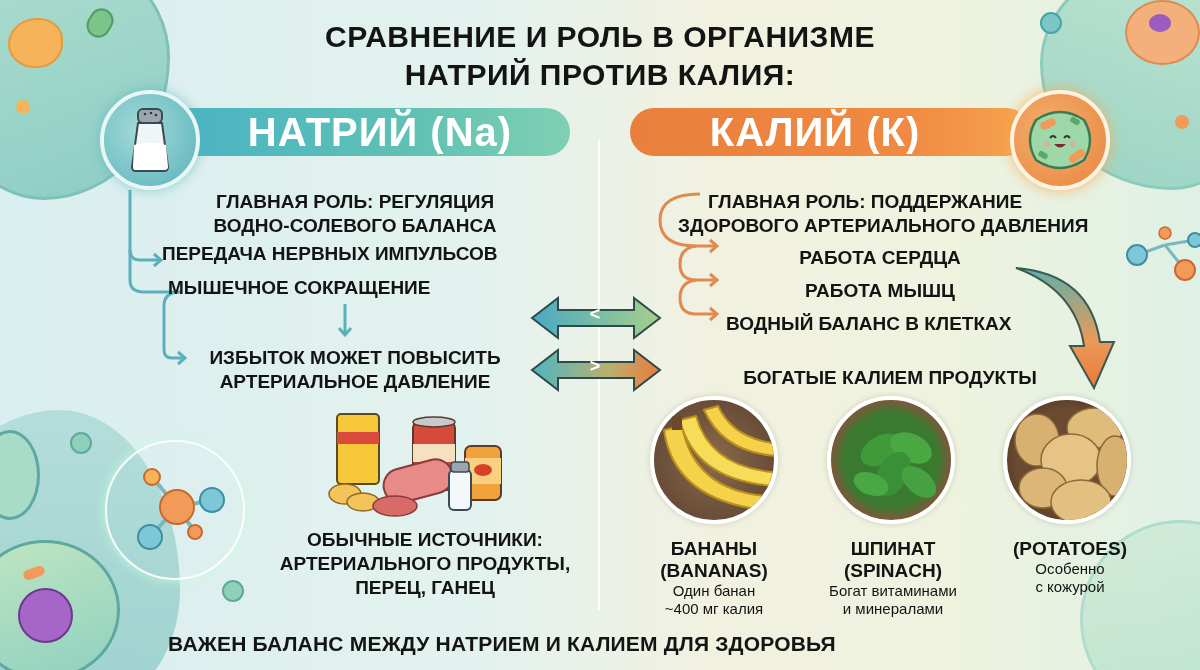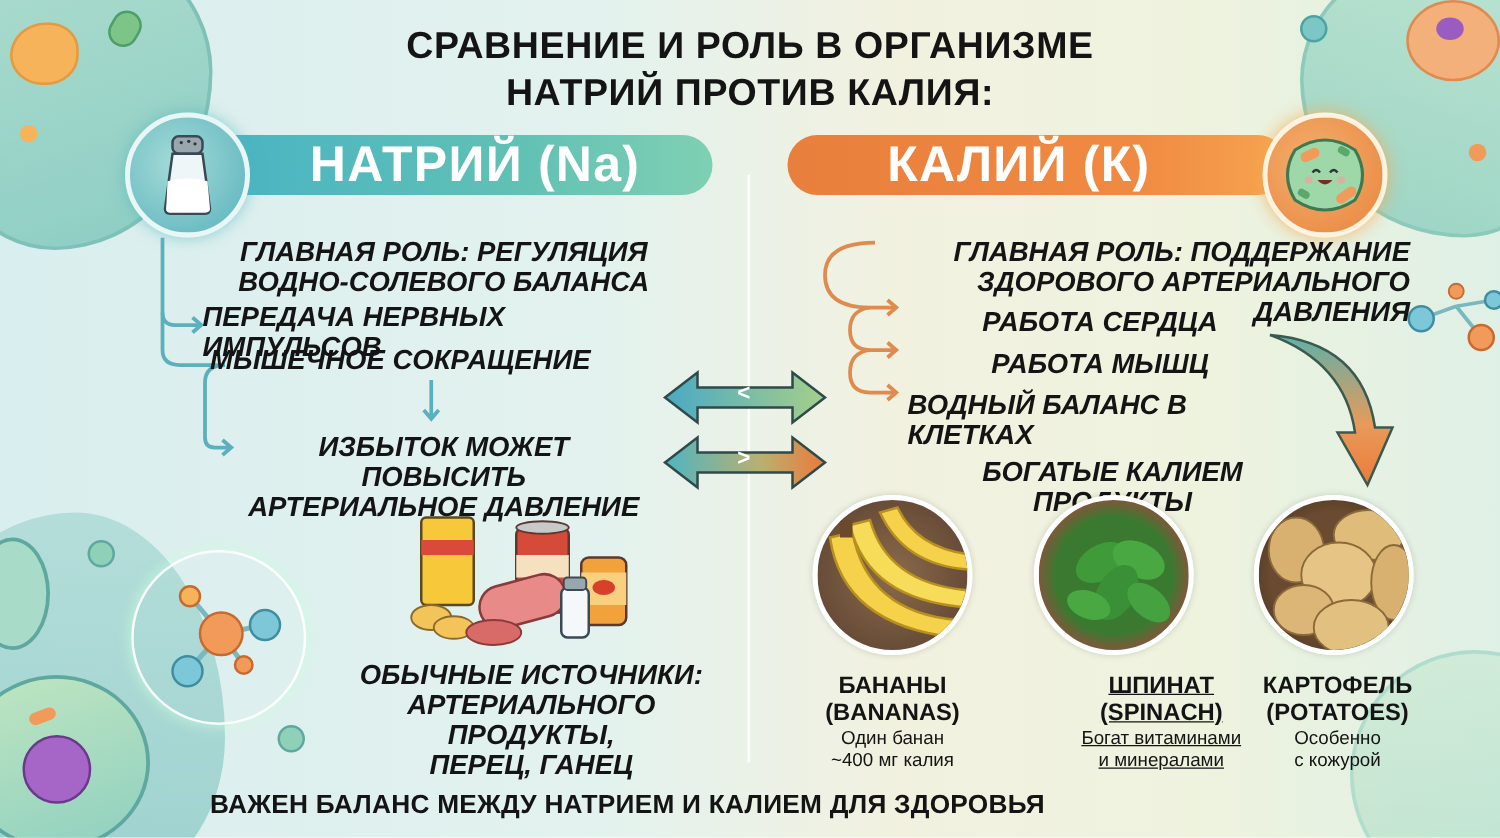--- a/index.html
+++ b/index.html
@@ -25,21 +25,21 @@
   .title { left:0; width:1200px; top:18px; font-size:30px; line-height:38px; font-weight:700; letter-spacing:.5px; }
 
   .pill { height:48px; border-radius:32px; display:flex; align-items:center; justify-content:center; color:#fff; font-size:40px; font-weight:700; letter-spacing:1px; }
   .pill-na { left:160px; top:108px; width:410px; background: linear-gradient(90deg,#48b3c4 0%,#5fc0b4 60%,#7fd0b3 100%); padding-left:30px; }
   .pill-k { left:630px; top:108px; width:400px; background: linear-gradient(90deg,#e87f3c 0%,#f08a42 70%,#f6a550 100%); padding-right:30px; }
 
   .badge { width:100px; height:100px; border-radius:50%; display:flex; align-items:center; justify-content:center; }
   .badge-na { left:100px; top:90px; background: radial-gradient(circle at 40% 40%,#a5dbd7,#58b2bd); border:4px solid #e8f6f5; box-shadow:0 0 12px rgba(80,180,190,.6); }
   .badge-k { left:1010px; top:90px; background: radial-gradient(circle at 40% 40%,#f4b070,#e8843c); border:4px solid #fff3e0; box-shadow:0 0 14px rgba(246,170,80,.8); }
 
-  .txt { font-size:22px; font-weight:700; line-height:24px;font-style:italic; }
+  .txt { font-size:19px; font-weight:700; line-height:24px; }
   .flow-left { left:200px; width:320px; }
 
   .food-circle { width:128px; height:128px; border-radius:50%; border:4px solid #fff; overflow:hidden; position:absolute; box-shadow:0 0 6px rgba(0,0,0,.15); }
   .food-name { font-size:19px; font-weight:700; line-height:22px; }
   .food-desc { font-size:15px; line-height:18px; font-weight:400; }
 </style>
 </head>
 <body>
 
 <div class="abs blob-tl"></div>
@@ -197,21 +197,21 @@
 
 <svg class="abs" style="left:650px;top:190px;" width="70" height="150" viewBox="0 0 70 150">
   <path d="M50 4 Q10 4 10 30 Q10 56 46 56 L66 56" stroke="#e08a4e" stroke-width="3" fill="none"></path>
   <path d="M60 50 L67 56 L60 62" stroke="#e08a4e" stroke-width="3" fill="none"></path>
   <path d="M46 56 Q30 58 30 74 Q30 90 46 90 L66 90" stroke="#e08a4e" stroke-width="3" fill="none"></path>
   <path d="M60 84 L67 90 L60 96" stroke="#e08a4e" stroke-width="3" fill="none"></path>
   <path d="M46 90 Q30 92 30 108 Q30 124 46 124 L66 124" stroke="#e08a4e" stroke-width="3" fill="none"></path>
   <path d="M60 118 L67 124 L60 130" stroke="#e08a4e" stroke-width="3" fill="none"></path>
 </svg>
 
-<div class="abs txt" style="left:708px;top:190px;width:420px;text-align:right;">
+<div class="abs txt" style="left:708px;top:190px;width:420px;">
   <div style="padding-left:0px;">ГЛАВНАЯ РОЛЬ: ПОДДЕРЖАНИЕ</div>
   <div style="margin-left:-30px;">ЗДОРОВОГО АРТЕРИАЛЬНОГО ДАВЛЕНИЯ</div>
 </div>
 <div class="abs txt center" style="left:720px;top:246px;width:320px;">РАБОТА СЕРДЦА</div>
 <div class="abs txt center" style="left:720px;top:279px;width:320px;">РАБОТА МЫШЦ</div>
 <div class="abs txt" style="left:726px;top:312px;width:330px;">ВОДНЫЙ БАЛАНС В КЛЕТКАХ</div>
 
 <svg class="abs" style="left:1010px;top:262px;" width="110" height="130" viewBox="0 0 110 130">
   <defs>
     <linearGradient id="gc" x1="0" y1="0" x2="0" y2="1">
@@ -252,26 +252,25 @@
     <ellipse cx="74" cy="102" rx="30" ry="22" fill="#e2c080" stroke="#8a6a3a" stroke-width="1.5"></ellipse>
   </svg>
 </div>
 
 <div class="abs center" style="left:634px;top:538px;width:160px;">
   <div class="food-name">БАНАНЫ</div>
   <div class="food-name">(BANANAS)</div>
   <div class="food-desc">Один банан</div>
   <div class="food-desc">~400 мг калия</div>
 </div>
-<div class="abs center" style="left:844px;top:538px;width:170px;text-decoration:underline;">
+<div class="abs center" style="left:808px;top:538px;width:170px;">
   <div class="food-name">ШПИНАТ</div>
   <div class="food-name">(SPINACH)</div>
   <div class="food-desc">Богат витаминами</div>
   <div class="food-desc">и минералами</div>
 </div>
 <div class="abs center" style="left:990px;top:538px;width:160px;">
-  <div class="food-name">КАРТОФЕЛЬ</div>
   <div class="food-name">(POTATOES)</div>
   <div class="food-desc">Особенно</div>
   <div class="food-desc">с кожурой</div>
 </div>
 
 <div class="abs center" style="left:0;top:632px;width:1004px;font-size:21px;font-weight:700;letter-spacing:.2px;">ВАЖЕН БАЛАНС МЕЖДУ НАТРИЕМ И КАЛИЕМ ДЛЯ ЗДОРОВЬЯ</div>
 
 </body></html>

